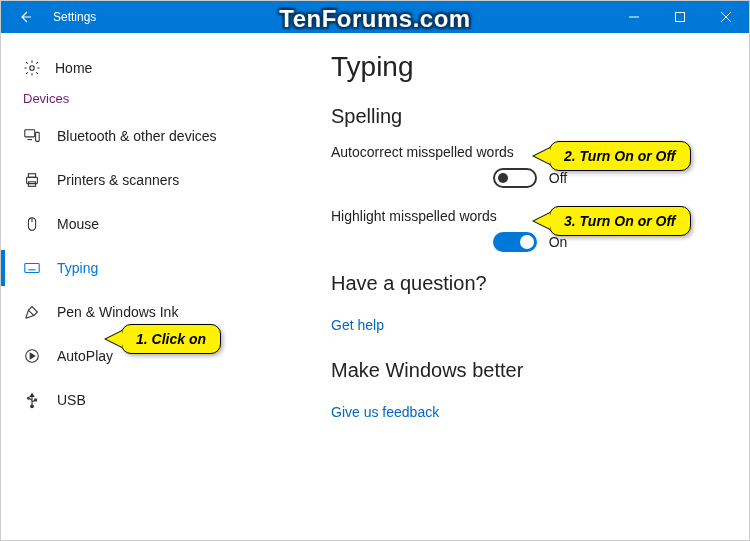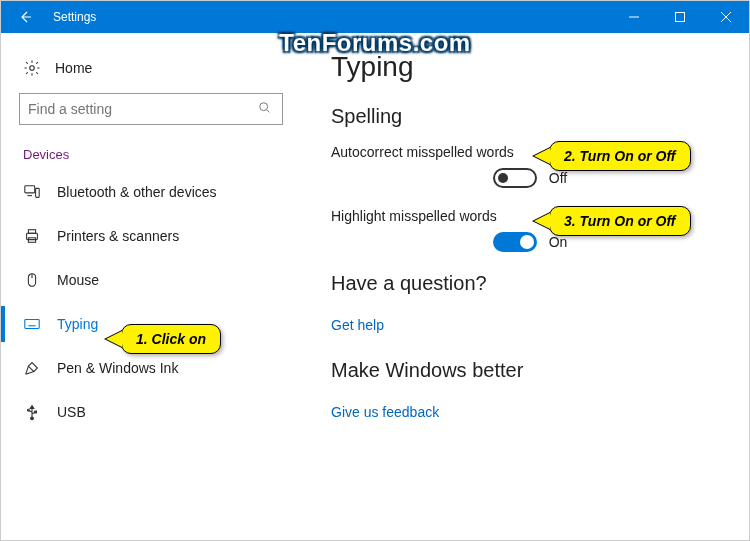--- a/index.html
+++ b/index.html
@@ -50,21 +50,21 @@
   .callout.c1 { left: 120px; top: 323px; }
   .callout.c1::before { left:-18px; top:50%; margin-top:-9px; border-top:9px solid transparent; border-bottom:9px solid transparent; border-right:18px solid #000; }
   .callout.c1::after { content:""; position:absolute; left:-16px; top:50%; margin-top:-8px; width:0; height:0; border-top:8px solid transparent; border-bottom:8px solid transparent; border-right:16px solid #fff200; }
   .callout.c2 { left: 548px; top: 140px; }
   .callout.c2::before { left:-18px; top:50%; margin-top:-9px; border-top:9px solid transparent; border-bottom:9px solid transparent; border-right:18px solid #000; }
   .callout.c2::after { content:""; position:absolute; left:-16px; top:50%; margin-top:-8px; width:0; height:0; border-top:8px solid transparent; border-bottom:8px solid transparent; border-right:16px solid #fff200; }
   .callout.c3 { left: 548px; top: 205px; }
   .callout.c3::before { left:-18px; top:50%; margin-top:-9px; border-top:9px solid transparent; border-bottom:9px solid transparent; border-right:18px solid #000; }
   .callout.c3::after { content:""; position:absolute; left:-16px; top:50%; margin-top:-8px; width:0; height:0; border-top:8px solid transparent; border-bottom:8px solid transparent; border-right:16px solid #fff200; }
 
-  .watermark { position:absolute; top: 28px; left:50%; transform:translateX(-50%); font-size: 24px; font-weight: bold; color:#fff; text-shadow: 0 0 4px #003a66, 2px 2px 2px #003a66, -2px -2px 2px #003a66, 2px -2px 2px #003a66, -2px 2px 2px #003a66; letter-spacing: 0.5px; pointer-events:none; }
+  .watermark { position:absolute; top: 4px; left:50%; transform:translateX(-50%); font-size: 24px; font-weight: bold; color:#fff; text-shadow: 0 0 4px #003a66, 2px 2px 2px #003a66, -2px -2px 2px #003a66, 2px -2px 2px #003a66, -2px 2px 2px #003a66; letter-spacing: 0.5px; pointer-events:none; }
 </style>
 </head>
 <body>
 
 <div class="titlebar">
   <div class="back">
     <svg viewBox="0 0 16 16" width="16" height="16" fill="none" stroke="#fff" stroke-width="1.2">
         <path d="M10 3 L5 8 L10 13 M5 8 H14"></path>
       </svg>
   </div>
@@ -93,29 +93,20 @@
     <div class="home-row">
       <span class="icon">
         <svg viewBox="0 0 24 24" width="18" height="18" fill="none" stroke="#333" stroke-width="1.5">
             <circle cx="12" cy="12" r="3"></circle>
             <path d="M12 2v3M12 19v3M4.2 4.2l2.1 2.1M17.7 17.7l2.1 2.1M2 12h3M19 12h3M4.2 19.8l2.1-2.1M17.7 6.3l2.1-2.1"></path>
           </svg>
       </span>
       <span class="label">Home</span>
     </div>
 
-    <div class="search">
-      <input placeholder="Find a setting" style="">
-      <span class="search-icon">
-        <svg viewBox="0 0 16 16" width="14" height="14" fill="none" stroke="#666" stroke-width="1">
-            <circle cx="6.5" cy="6.5" r="4.5"></circle>
-            <line x1="13" y1="13" x2="10" y2="10"></line>
-          </svg>
-      </span>
-    </div>
 
     <div class="section-label">Devices</div>
 
     <div class="nav-item">
       <span class="icon">
         <svg viewBox="0 0 20 20" width="18" height="18" fill="none" stroke="#333" stroke-width="1.2">
             <rect x="2" y="3" width="11" height="8" rx="1"></rect>
             <rect x="14" y="6" width="4" height="10" rx="1"></rect>
             <line x1="5" y1="14" x2="10" y2="14"></line>
           </svg>
@@ -161,20 +152,29 @@
     <div class="nav-item">
       <span class="icon">
         <svg viewBox="0 0 20 20" width="18" height="18" fill="none" stroke="#333" stroke-width="1.2">
             <path d="M3 17 L6 8 L12 14 L3 17"></path>
             <path d="M12 14 L16 10 L10 4 L6 8"></path>
           </svg>
       </span>
       <span>Pen &amp; Windows Ink</span>
     </div>
 
+    <div class="nav-item">
+      <span class="icon">
+        <svg viewBox="0 0 20 20" width="18" height="18" fill="none" stroke="#333" stroke-width="1.2">
+            <circle cx="10" cy="10" r="7"></circle>
+            <path d="M8 7 L13 10 L8 13 Z" fill="#333"></path>
+          </svg>
+      </span>
+      <span>AutoPlay</span>
+    </div>
 
     <div class="nav-item">
       <span class="icon">
         <svg viewBox="0 0 20 20" width="18" height="18" fill="none" stroke="#333" stroke-width="1.2">
             <line x1="10" y1="3" x2="10" y2="17"></line>
             <circle cx="10" cy="17" r="1.5" fill="#333"></circle>
             <path d="M10 3 L8 6 L12 6 Z" fill="#333"></path>
             <path d="M10 10 L6 8 M10 12 L14 10"></path>
             <circle cx="6" cy="8" r="1"></circle>
             <rect x="13" y="9" width="2" height="2"></rect>

